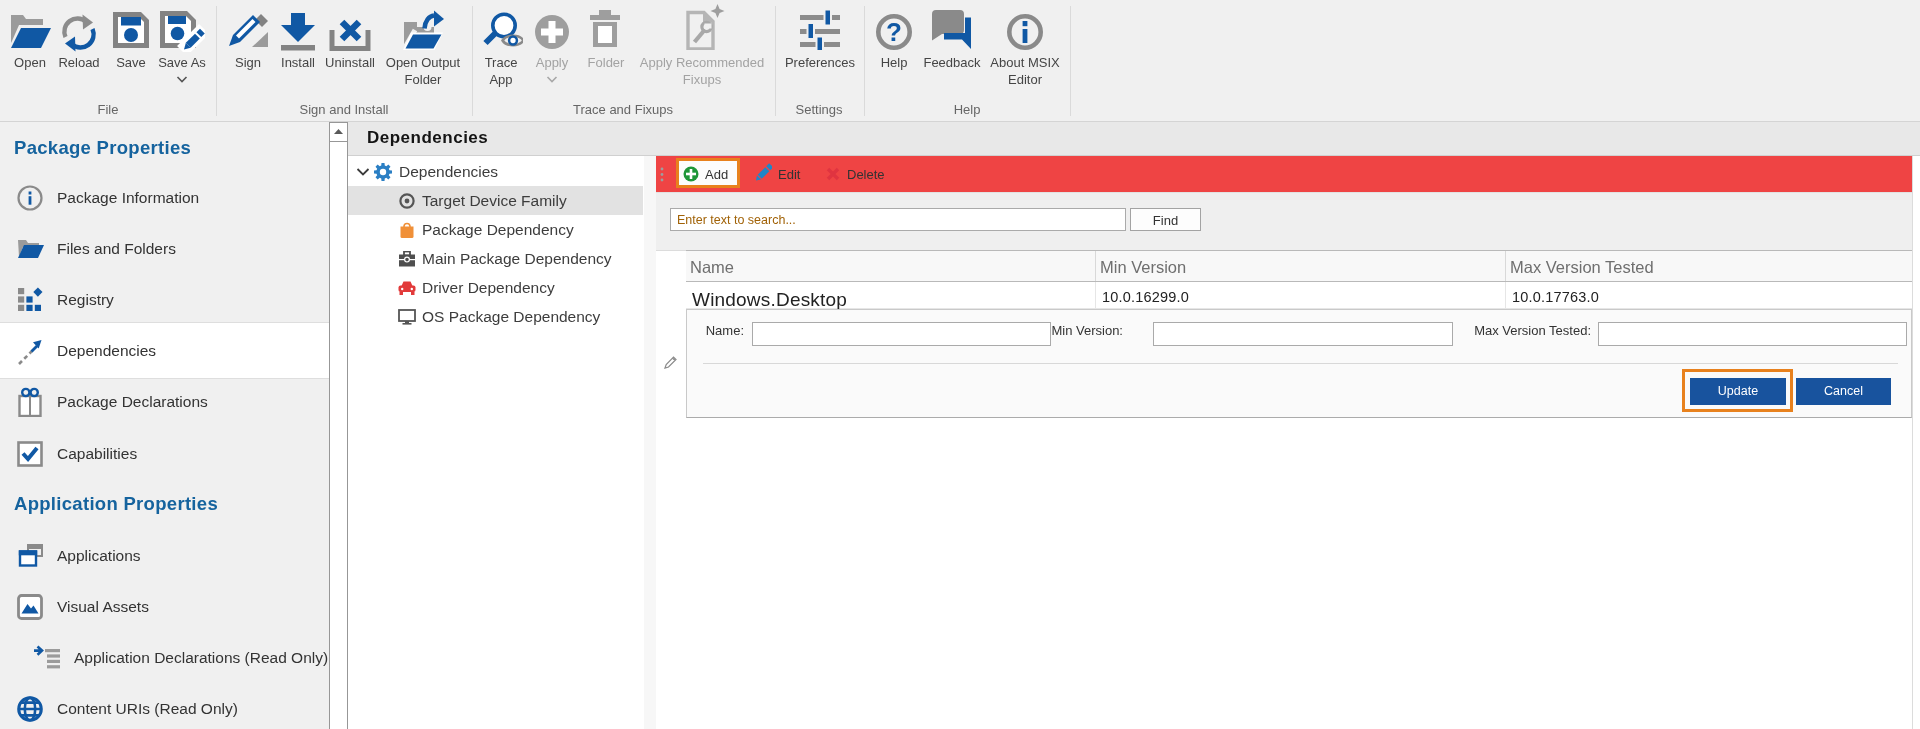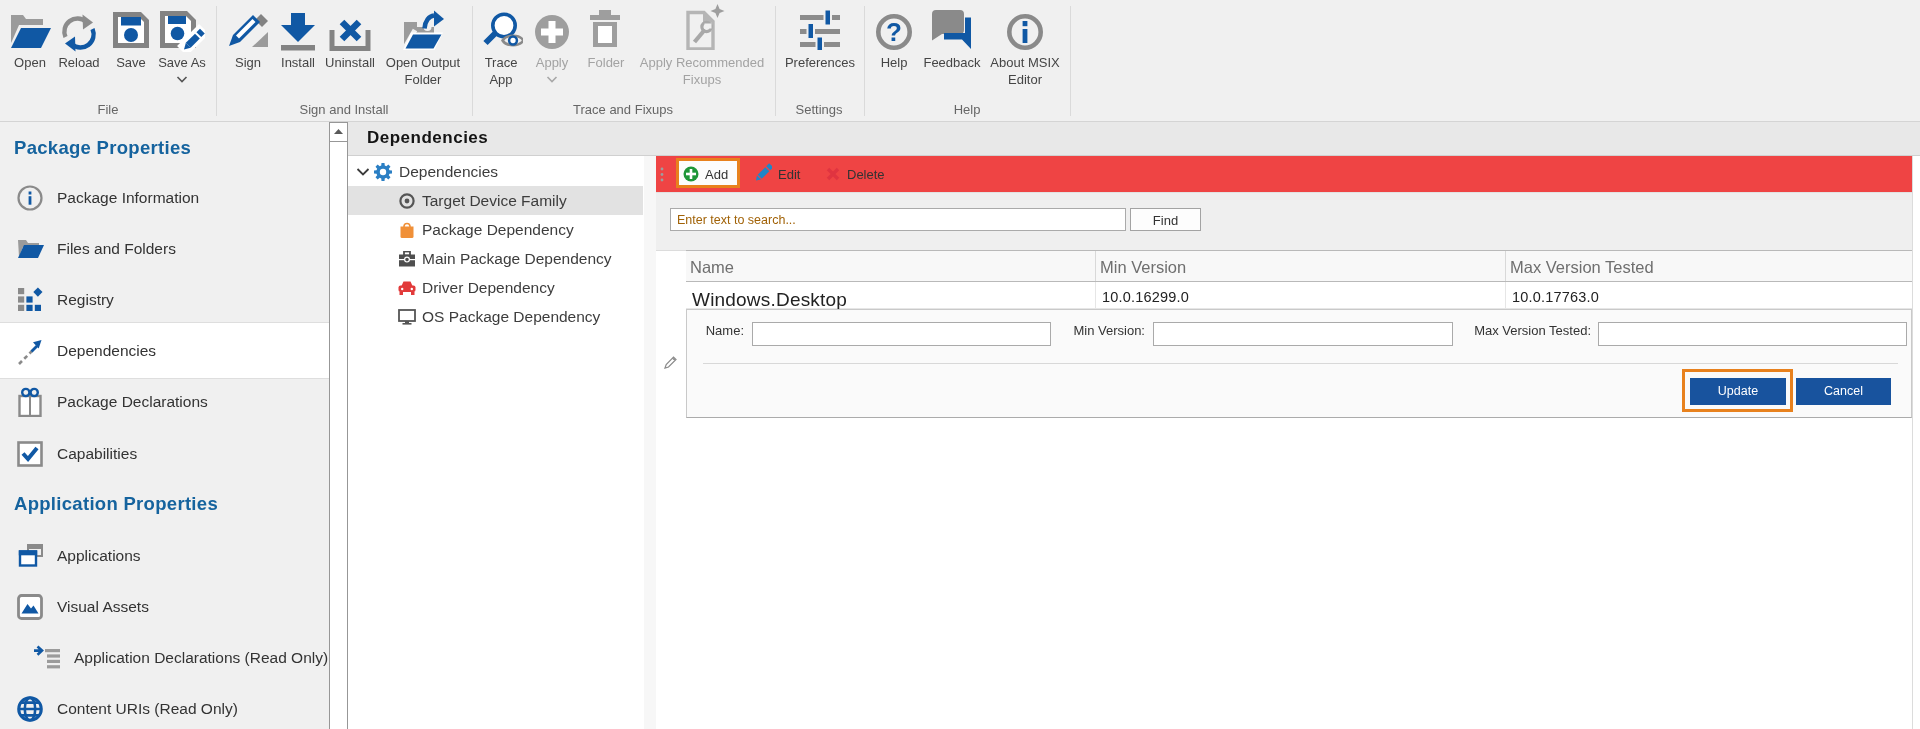--- a/index.html
+++ b/index.html
@@ -450,21 +450,21 @@
     <div class="colsep" style="left:409px;background:#e6e6e6;"></div>
     <div class="colsep" style="left:819px;background:#e6e6e6;"></div>
     <div style="position:absolute;left:6px;top:7px;font-size:19px;letter-spacing:0.2px;color:#222;">Windows.Desktop</div>
     <div style="position:absolute;left:416px;top:7px;font-size:14.5px;letter-spacing:0.2px;color:#222;">10.0.16299.0</div>
     <div style="position:absolute;left:826px;top:7px;font-size:14.5px;letter-spacing:0.2px;color:#222;">10.0.17763.0</div>
   </div>
 
   <div style="position:absolute;left:30px;top:153px;width:1226px;height:109px;background:#fafafa;border:1px solid #c9c9c9;border-bottom:1px solid #ababab;box-sizing:border-box;">
     <div style="position:absolute;left:0px;top:13px;width:57px;text-align:right;font-size:13px;color:#333;">Name:</div>
     <div class="inp" style="left:65px;top:12px;width:299px;height:24px;box-sizing:border-box;"></div>
-    <div style="position:absolute;left:358px;top:13px;width:100px;text-align:right;font-size:13px;color:#333;">Min Version:</div>
+    <div style="position:absolute;left:336px;top:13px;width:100px;text-align:right;font-size:13px;color:#333;">Min Version:</div>
     <div class="inp" style="left:466px;top:12px;width:300px;height:24px;box-sizing:border-box;"></div>
     <div style="position:absolute;left:760px;top:13px;width:144px;text-align:right;font-size:13px;color:#333;">Max Version Tested:</div>
     <div class="inp" style="left:911px;top:12px;width:309px;height:24px;box-sizing:border-box;"></div>
     <div style="position:absolute;left:16px;top:53px;width:1195px;height:1px;background:#d8d8d8;"></div>
     <div class="obox" style="left:995px;top:59px;width:105px;height:37px;"></div>
     <div class="btn" style="left:1003px;top:68px;">Update</div>
     <div class="btn" style="left:1109px;top:68px;width:95px;">Cancel</div>
   </div>
 
   <svg style="position:absolute;left:8px;top:199px;" width="13" height="14" viewBox="0 0 13 14">

